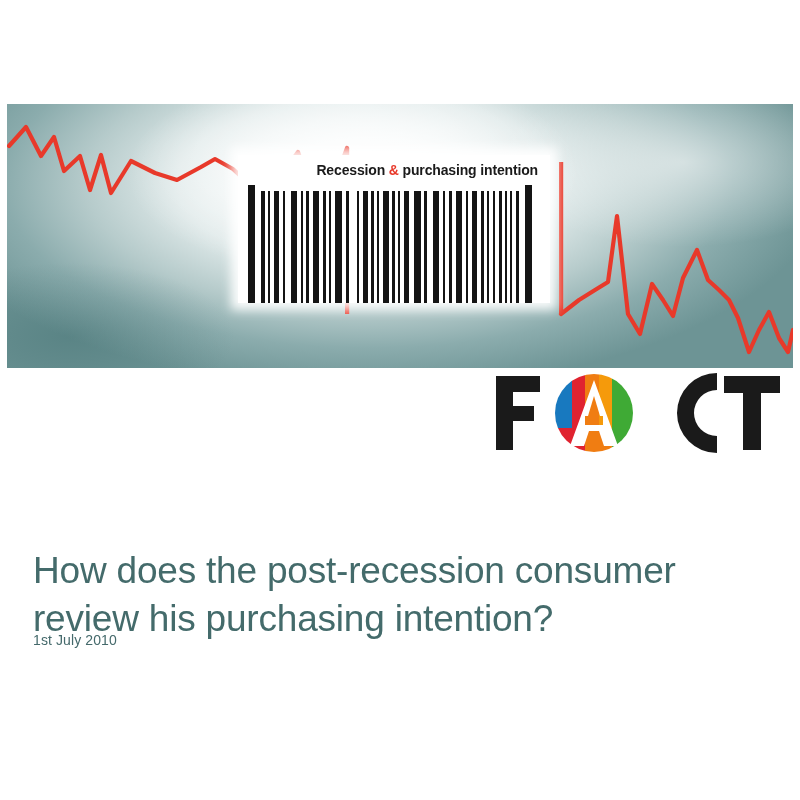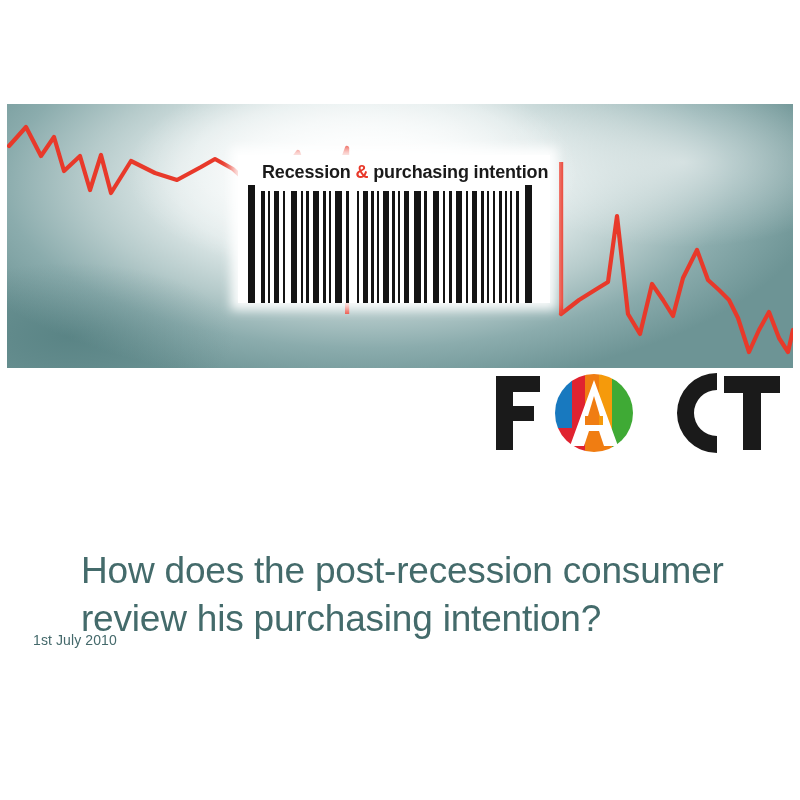--- a/index.html
+++ b/index.html
@@ -69,25 +69,25 @@
     box-shadow: 0 0 10px 7px rgba(255,255,255,0.92);
   }
   .barcode-title {
     position: absolute;
     left: 24px;
     top: 7px;
     width: 276px;
     height: 24px;
     font-family: "Liberation Sans", sans-serif;
     font-weight: bold;
-    font-size: 18px;
+    font-size: 14px;
     letter-spacing: -0.15px;
     color: #1a1a1a;
     white-space: nowrap;
-    text-align: center;
+    text-align: right;
   }
   .barcode-title .amp { color: #e8392a; }
   .barcode-bars {
     position: absolute;
     left: 0;
     top: 30px;
     width: 312px;
     height: 118px;
   }
 
@@ -125,21 +125,20 @@
     position: absolute;
     left: 33px;
     top: 522px;
     width: 720px;
     font-family: "Liberation Sans", sans-serif;
     font-weight: normal;
     font-size: 37px;
     line-height: 48px;
     color: #446b6b;
     letter-spacing: -0.2px;
-    margin-left: 48px;
   }
   .headline-line { display: block; }
 
   .date {
     position: absolute;
     left: 33px;
     top: 628px;
     font-family: "Liberation Sans", sans-serif;
     font-size: 14px;
     line-height: 24px;

